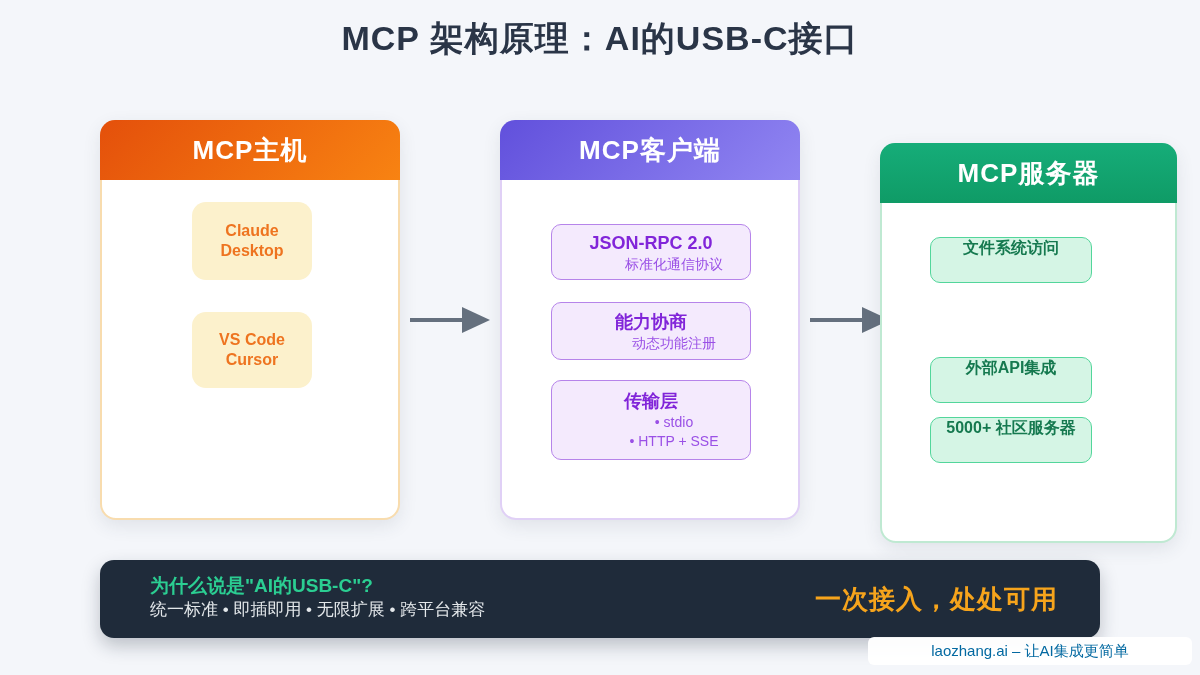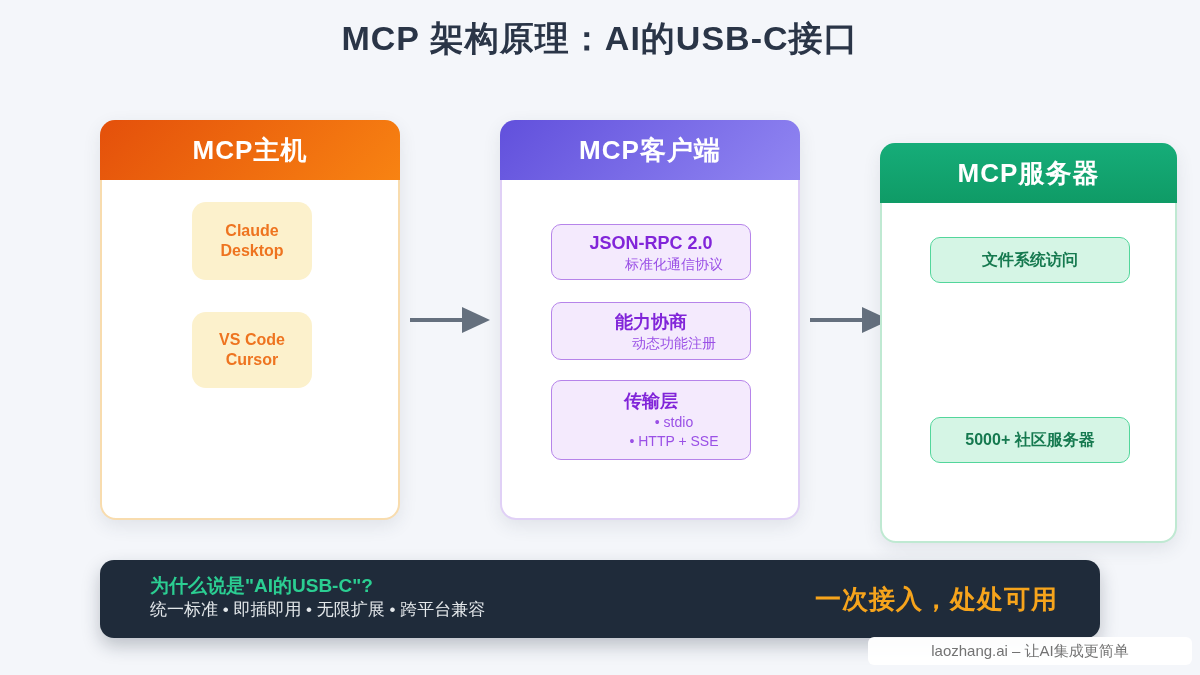--- a/index.html
+++ b/index.html
@@ -56,23 +56,23 @@
     text-align:center;
   }
   .client-box-1 { top:102px; height:56px; }
   .client-box-2 { top:180px; height:58px; }
   .client-box-3 { top:258px; height:80px; }
   .client-box .box-title { color:#8125d9; font-size:18px; font-weight:bold; line-height:24px; }
   .client-box .box-sub   { color:#9a50e6; font-size:14px; line-height:19px;margin-left:46px; }
 
   
   .server-box {
-    position:absolute; left:48px; width:200px; height:46px;
+    position:absolute; left:48px; width:162px; height:46px;
     background:#d5f5e5; border:1.5px solid #53d69b; border-radius:10px;
-    display:flex; align-items:center; justify-content:center;
+    display:flex; justify-content:center;
     color:#15794f; font-weight:bold; font-size:16px;
   }
   .server-box-1 { top:92px; }
   .server-box-2 { top:152px; }
   .server-box-3 { top:212px; }
   .server-box-4 { top:272px; }
 
   
   .flow-arrow { position:absolute; top:305px; width:80px; height:30px; }
   .flow-arrow-1 { left:410px; }
@@ -90,21 +90,21 @@
   .summary-slogan {
     position:absolute; right:42px; top:50%; transform:translateY(-50%);
     color:#f6a41c; font-size:26px; font-weight:bold; letter-spacing:1px;
   }
 
   
   .watermark {
     position:absolute; left:868px; top:637px; width:324px; height:28px;
     background:rgba(255,255,255,.95); border-radius:6px;
     display:flex; align-items:center; justify-content:center;
-    color:#737373; font-size:15px;
+    color:#0369a1; font-size:15px;
   }
 </style>
 </head>
 <body>
 
 <div class="page-title">MCP 架构原理：AI的USB-C接口</div>
 
 <div class="card card-host">
   <div class="card-header">
     <span>MCP主机</span>
@@ -147,20 +147,23 @@
   <polygon points="52,2 80,15 52,28" fill="#65707e"></polygon>
 </svg>
 
 <div class="card card-server">
   <div class="card-header">
     <span>MCP服务器</span>
   </div>
   <div class="server-box server-box-1">
     <span>文件系统访问</span>
   </div>
+  <div class="server-box server-box-3">
+    <span>外部API集成</span>
+  </div>
   <div class="server-box server-box-4">
     <span>5000+ 社区服务器</span>
   </div>
 </div>
 
 <div class="summary-bar">
   <div class="summary-text">
     <div class="summary-question">为什么说是"AI的USB-C"?</div>
     <div class="summary-features">统一标准 • 即插即用 • 无限扩展 • 跨平台兼容</div>
   </div>

